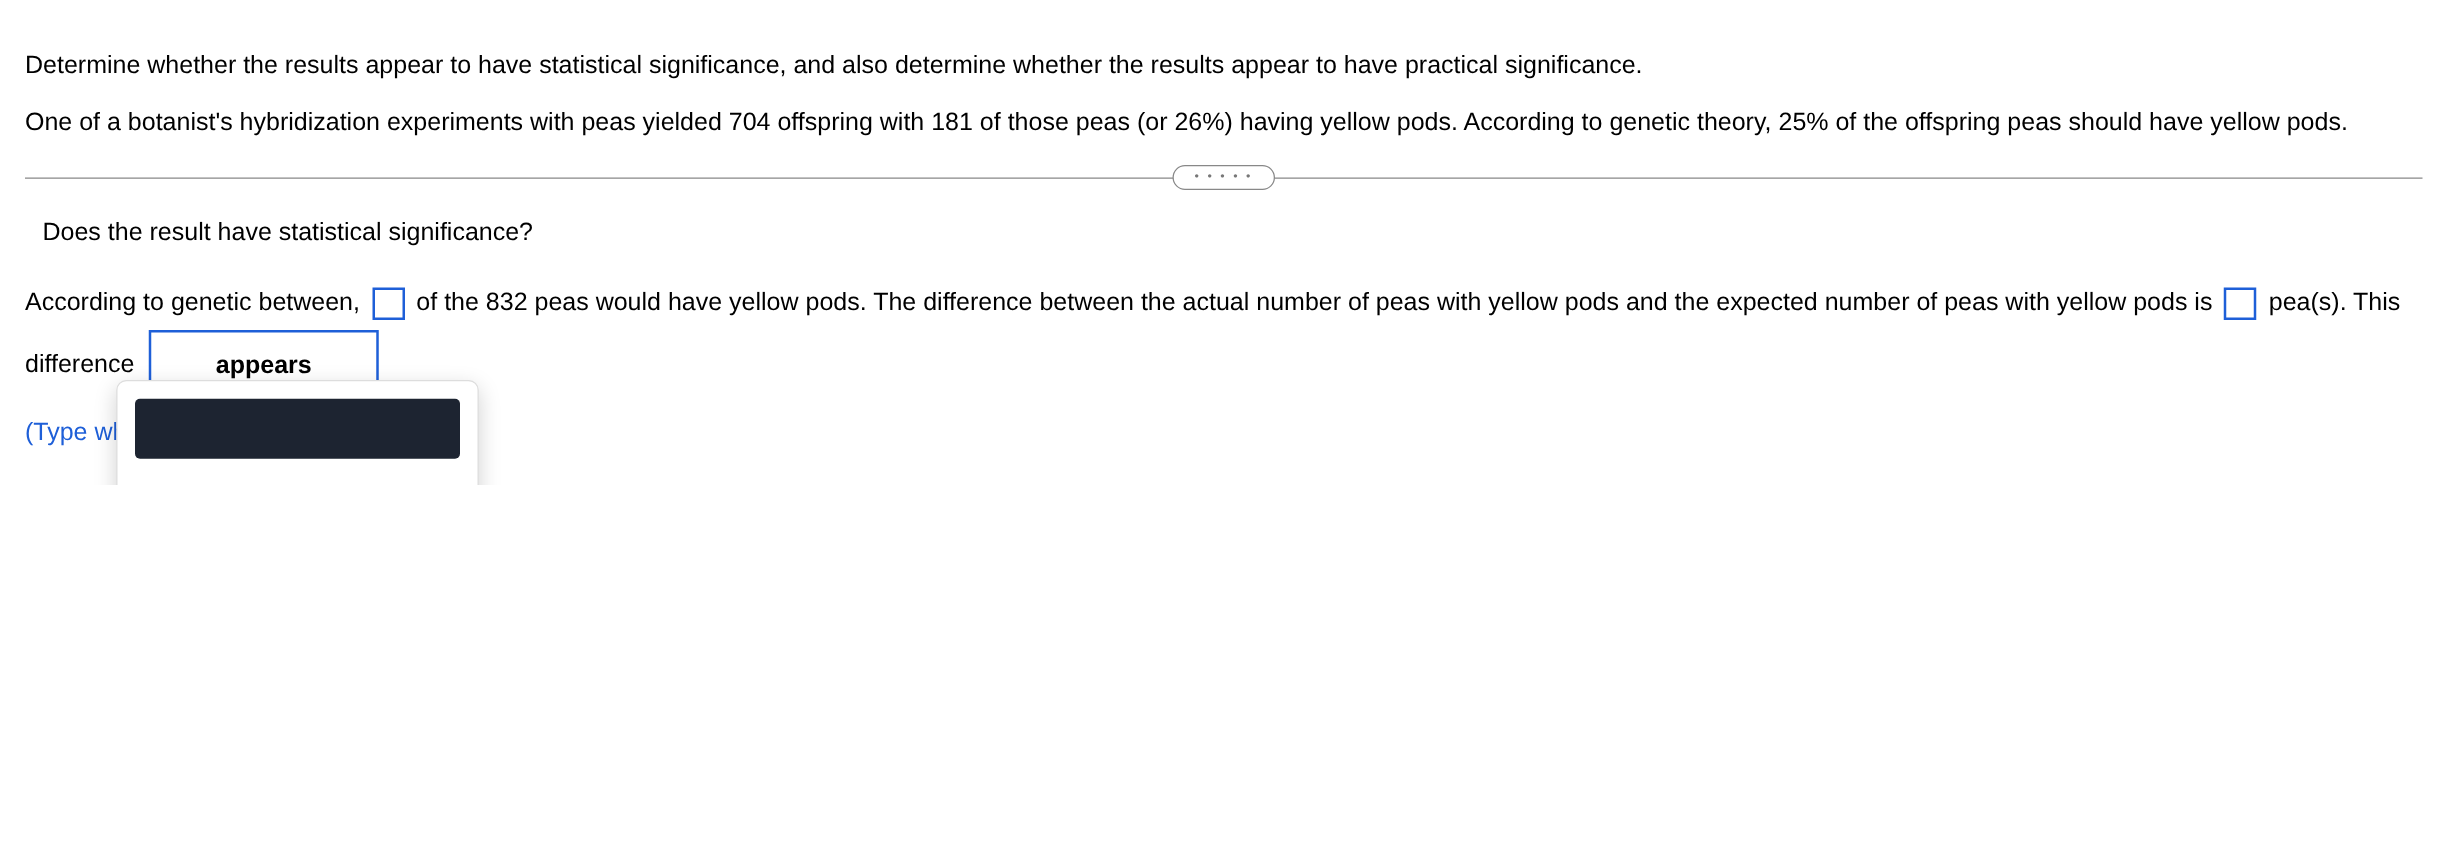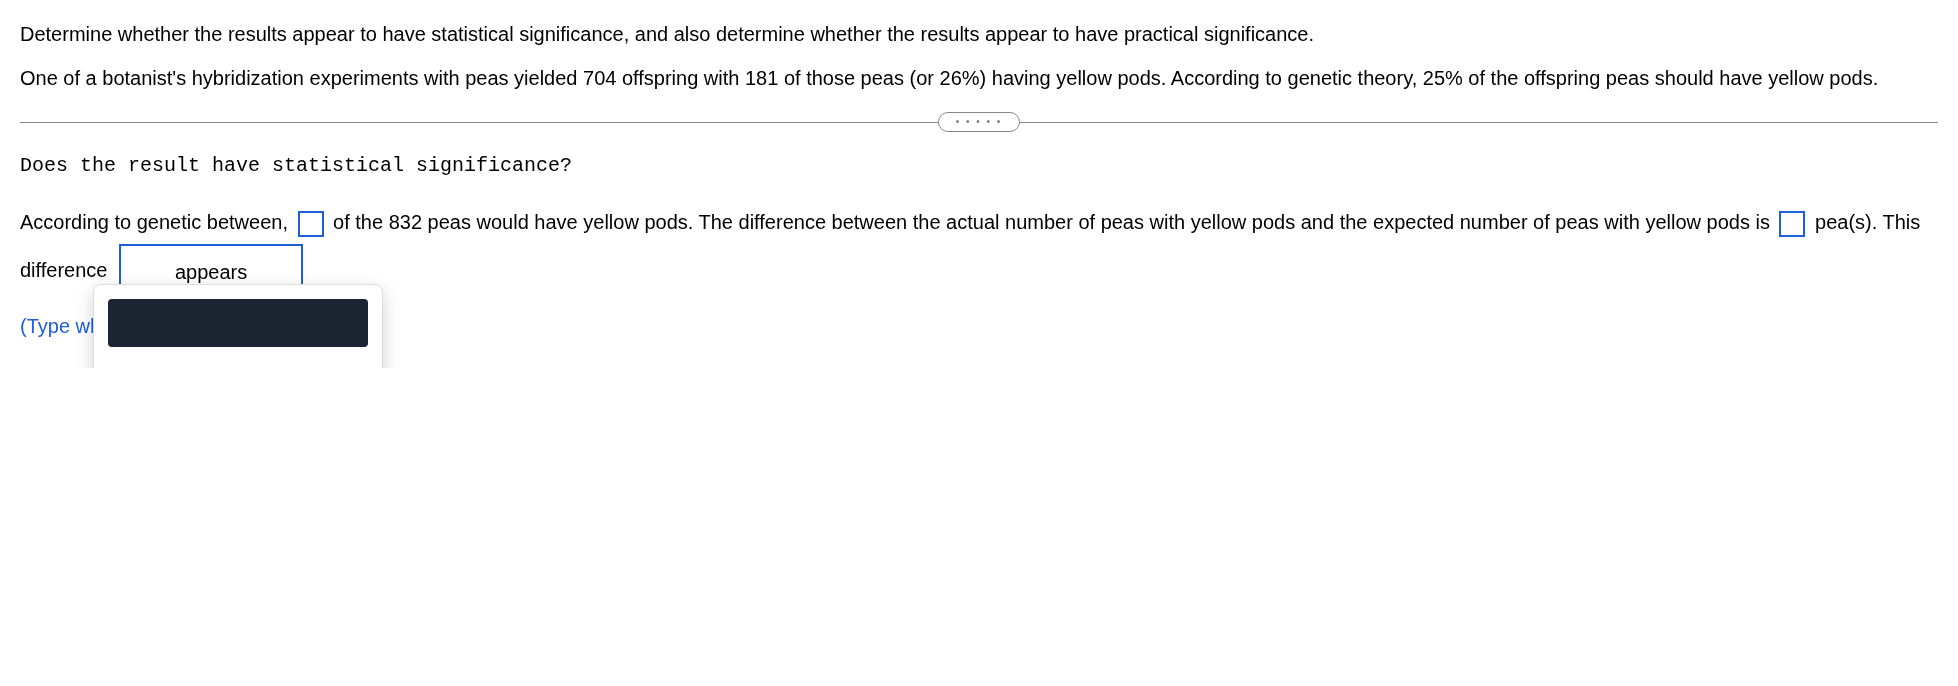--- a/index.html
+++ b/index.html
@@ -6,20 +6,21 @@
     margin: 0;
     padding: 20px;
     font-family: Arial, Helvetica, sans-serif;
     font-size: 20px;
     color: #000;
     background: #fff;
     line-height: 1.4;
   }
   .problem-text {
     margin-bottom: 16px;
+    margin-top: 18px;
   }
   .divider-wrap {
     position: relative;
     margin: 20px 0;
     height: 20px;
   }
   .divider-line {
     position: absolute;
     top: 50%;
     left: 0;
@@ -38,22 +39,21 @@
     border: 1px solid #888;
     border-radius: 10px;
     display: flex;
     align-items: center;
     justify-content: center;
     color: #777;
     font-size: 10px;
     letter-spacing: 2px;
   }
   .question-label {
-    margin: 20px 0;
-    font-family: Liberation Mono, monospace;
+    margin: 20px 14px;
   }
   .answer-block {
     line-height: 2.2;
   }
   .blank-box {
     display: inline-block;
     width: 22px;
     height: 22px;
     border: 2px solid #1e5fd8;
     vertical-align: middle;
@@ -99,20 +99,21 @@
     background: #1d2431;
     color: #1d2431;
     height: 20px;
     padding: 14px 18px;
     margin-bottom: 8px;
   }
   .inline-wrap {
     display: inline-block;
     position: relative;
     vertical-align: middle;
+    font-weight: bold;
   }
 </style>
 </head>
 <body>
 
 <div class="problem-text">Determine whether the results appear to have statistical significance, and also determine whether the results appear to have practical significance.</div>
 <div class="problem-text">One of a botanist's hybridization experiments with peas yielded 704 offspring with 181 of those peas (or 26%) having yellow pods. According to genetic theory, 25% of the offspring peas should have yellow pods.</div>
 
 <div class="divider-wrap">
   <div class="divider-line"></div>

